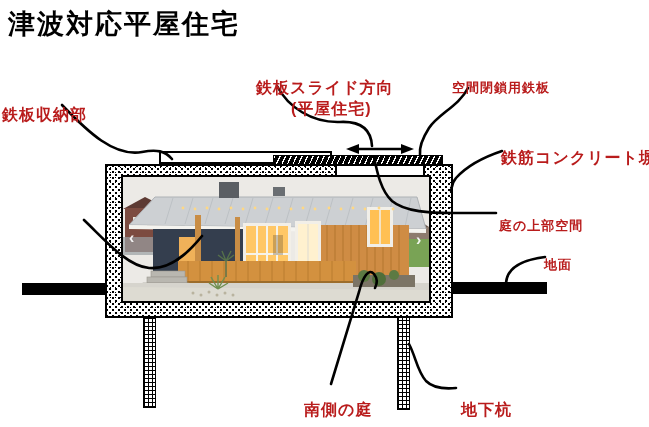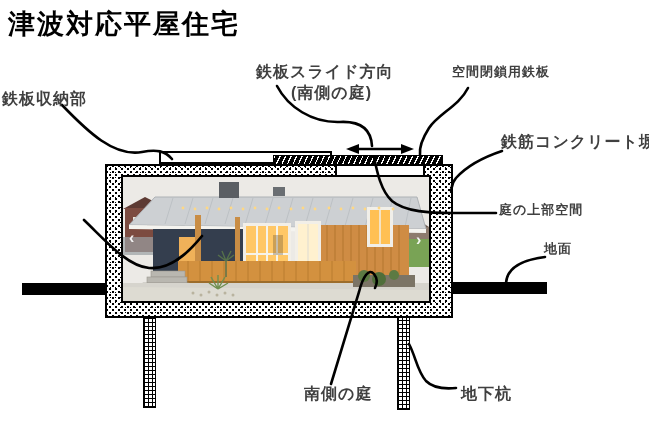--- a/index.html
+++ b/index.html
@@ -5,21 +5,21 @@
   html,body{margin:0;padding:0;background:#fff;}
   .canvas{
     position:relative;width:649px;height:427px;background:#ffffff;overflow:hidden;
     font-family:"Liberation Sans","DejaVu Sans",sans-serif;color:#000;
   }
   .abs{position:absolute;}
   .title{
     left:8px;top:6px;font-size:27px;font-weight:bold;letter-spacing:2px;z-index:11;
   }
   .lbl{
-    position:absolute;font-weight:bold;color:#404040;letter-spacing:1px;white-space:nowrap;z-index:11;
+    position:absolute;font-weight:bold;color:#b91c1c;letter-spacing:1px;white-space:nowrap;z-index:11;margin-top:16px;
   }
   .fs16{font-size:16px;}
   .fs17{font-size:13px;}
   
   .wall{
     left:105px;top:164px;width:348px;height:154px;box-sizing:border-box;
     border:2px solid #000;z-index:1;
     background:
       radial-gradient(circle,#000 1.2px,transparent 1.3px) 0 0/6px 6px,
       radial-gradient(circle,#000 1.2px,transparent 1.3px) 3px 3px/6px 6px,
@@ -253,21 +253,21 @@
     <path class="leader" d="M409,344 C416,357 417,371 426,381 C434,389 446,389 456,388"></path>
     <g>
       <line x1="357" y1="149" x2="403" y2="149" stroke="#000" stroke-width="2.6"></line>
       <polygon points="346,149 359,144 359,154" fill="#000"></polygon>
       <polygon points="414,149 401,144 401,154" fill="#000"></polygon>
     </g>
   </svg>
 
   <div class="lbl fs16" style="left:2px;top:89px">鉄板収納部</div>
   <div class="lbl fs16" style="left:256px;top:62px">鉄板スライド方向</div>
-  <div class="lbl fs16" style="left:291px;top:83px">(南側の庭)</div>
+  <div class="lbl fs16" style="left:291px;top:83px">(平屋住宅)</div>
   <div class="lbl fs17" style="left:452px;top:63px">空間閉鎖用鉄板</div>
   <div class="lbl fs16" style="left:501px;top:132px">鉄筋コンクリート塀</div>
   <div class="lbl fs17" style="left:499px;top:201px">庭の上部空間</div>
   <div class="lbl fs17" style="left:544px;top:240px">地面</div>
   <div class="lbl fs16" style="left:304px;top:384px">南側の庭</div>
   <div class="lbl fs16" style="left:461px;top:384px">地下杭</div>
 
 </div>
 
 </body></html>

